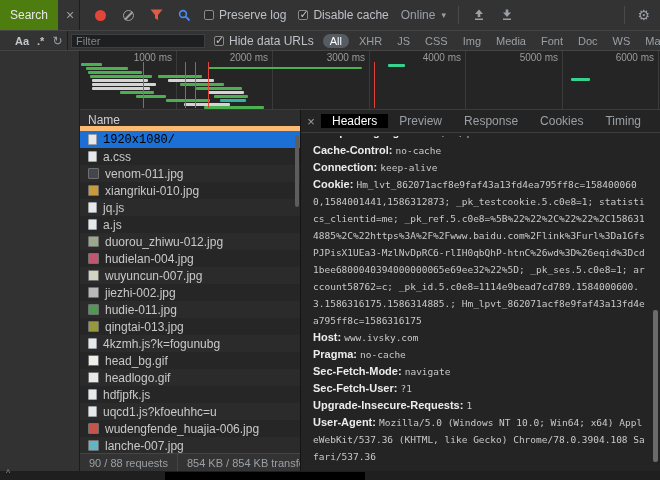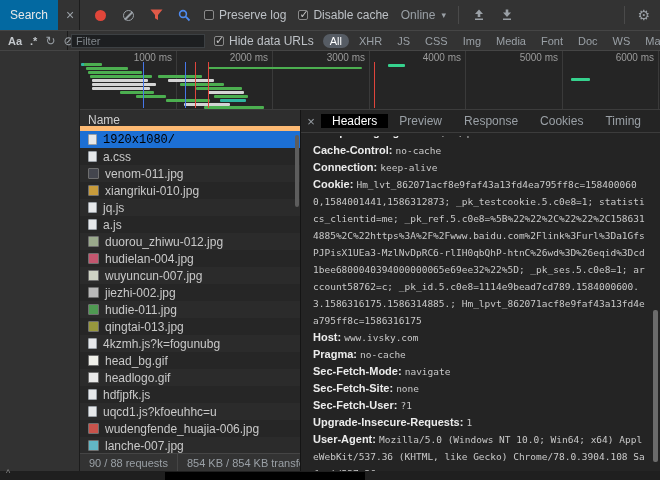--- a/index.html
+++ b/index.html
@@ -4,38 +4,38 @@
 <style>
   * { margin:0; padding:0; box-sizing:border-box; }
   html,body { background:#111; }
   .devtools {
     position:relative; width:660px; height:480px; overflow:hidden;
     background:#242424; font-family:"Liberation Sans", sans-serif; font-size:12px; color:#cfcfcf;
   }
   
   .topbar { position:absolute; left:0; top:0; width:660px; height:31px; background:#333; border-bottom:1px solid #454545; display:flex; }
   .search-head { width:80px; height:100%; display:flex; align-items:stretch; border-right:1px solid #1c1c1c; }
-  .search-tab { background:#0369a1; color:#e8e8e8; padding:0 10px; display:flex; align-items:center; font-size:12px; }
+  .search-tab { background:#4d7c0f; color:#e8e8e8; padding:0 10px; display:flex; align-items:center; font-size:12px; }
   .close-x { color:#9aa0a6; font-size:14px; display:flex; align-items:center; padding:0 8px; cursor:default; }
   .net-toolbar { flex:1; display:flex; align-items:center; gap:12px; padding-left:12px; }
   .ico { display:inline-flex; align-items:center; justify-content:center; width:16px; height:16px; }
   .rec-dot { width:11px; height:11px; border-radius:50%; background:#e0463a; }
   .ban { width:11px; height:11px; border-radius:50%; border:1.5px solid #9aa0a6; position:relative; }
   .ban::after { content:""; position:absolute; left:-1px; top:4px; width:11px; height:1.5px; background:#9aa0a6; transform:rotate(-45deg); }
   .cb-label { display:inline-flex; align-items:center; gap:5px; color:#bdc1c6; white-space:nowrap; }
   .cb { width:10px; height:10px; border:1px solid #8a8a8a; border-radius:2px; background:#2b2b2b; position:relative; flex:none; }
   .cb.on::after { content:"\2713"; position:absolute; left:0; top:-3px; font-size:11px; color:#c7c7c7; }
   .throttle { color:#9aa0a6; display:inline-flex; align-items:center; gap:6px; white-space:nowrap; }
   .caret { font-size:9px; color:#9aa0a6; }
   .vsep { width:1px; height:18px; background:#4a4a4a; }
   .gear { color:#9aa0a6; font-size:14px; margin-right:10px; }
   .spacer { flex:1; }
   
   .row2 { position:absolute; left:0; top:31px; width:660px; height:20px; background:#333; border-bottom:1px solid #454545; display:flex; }
-  .search-tools { width:68px; display:flex; align-items:center; gap:8px; padding-left:8px; border-right:1px solid #1c1c1c; color:#c3c7cb; }
+  .search-tools { width:68px; display:flex; align-items:center; gap:8px; padding-left:15px; border-right:1px solid #1c1c1c; color:#c3c7cb; }
   .stxt { font-size:11px; font-weight:bold; color:#c3c7cb; }
   .sico { color:#9aa0a6; font-size:12px; }
   .filter-bar { flex:1; display:flex; align-items:center; gap:9px; padding-left:3px; overflow:hidden; }
   .filter-input { width:134px; height:14px; background:#1d1f21; border:1px solid #3c4043; color:#d0d0d0;
     font-family:"Liberation Sans",sans-serif; font-size:11px; padding:0 4px; outline:none; }
   .filter-input::placeholder { color:#80868b; }
   .types { display:flex; align-items:center; gap:5px; font-size:11px; color:#9aa0a6; white-space:nowrap; }
   .type { padding:1px 5px; cursor:default; }
   .type.active { background:#565c64; color:#fff; border-radius:8px; padding:1px 7px; }
   
@@ -304,21 +304,20 @@
     <div class="detail-body" id="hdr-body">
         <div class="clipped">
           <div class="hdr"><span class="hn">Accept-Language: </span><span class="hv">zh-CN,zh;q=0.9</span></div>
         </div>
         <div class="hdr"><span class="hn">Cache-Control: </span><span class="hv">no-cache</span></div>
         <div class="hdr"><span class="hn">Connection: </span><span class="hv">keep-alive</span></div>
         <div class="hdr"><span class="hn">Cookie: </span><span class="hv">Hm_lvt_862071acf8e9faf43a13fd4ea795ff8c=1584000600,1584001441,1586312873; _pk_testcookie.5.c0e8=1; statistics_clientid=me; _pk_ref.5.c0e8=%5B%22%22%2C%22%22%2C1586314885%2C%22https%3A%2F%2Fwww.baidu.com%2Flink%3Furl%3Da1GfsPJPisX1UEa3-MzlNvDpRC6-rlIH0qbQhP-htnC%26wd%3D%26eqid%3Dcd1bee6800040394000000065e69ee32%22%5D; _pk_ses.5.c0e8=1; arccount58762=c; _pk_id.5.c0e8=1114e9bead7cd789.1584000600.3.1586316175.1586314885.; Hm_lpvt_862071acf8e9faf43a13fd4ea795ff8c=1586316175</span></div>
         <div class="hdr"><span class="hn">Host: </span><span class="hv">www.ivsky.com</span></div>
         <div class="hdr"><span class="hn">Pragma: </span><span class="hv">no-cache</span></div>
         <div class="hdr"><span class="hn">Sec-Fetch-Mode: </span><span class="hv">navigate</span></div>
-        <div class="hdr"><span class="hn">Sec-Fetch-Site: </span><span class="hv">none</span></div>
         <div class="hdr"><span class="hn">Sec-Fetch-User: </span><span class="hv">?1</span></div>
         <div class="hdr"><span class="hn">Upgrade-Insecure-Requests: </span><span class="hv">1</span></div>
         <div class="hdr"><span class="hn">User-Agent: </span><span class="hv">Mozilla/5.0 (Windows NT 10.0; Win64; x64) AppleWebKit/537.36 (KHTML, like Gecko) Chrome/78.0.3904.108 Safari/537.36</span></div>
       </div>
     <div class="pane-scrollbar"></div>
   </div>
 
   <div class="bottom-strip">
     <span class="bs-caret">^</span>
     <span class="bs-black"></span>

